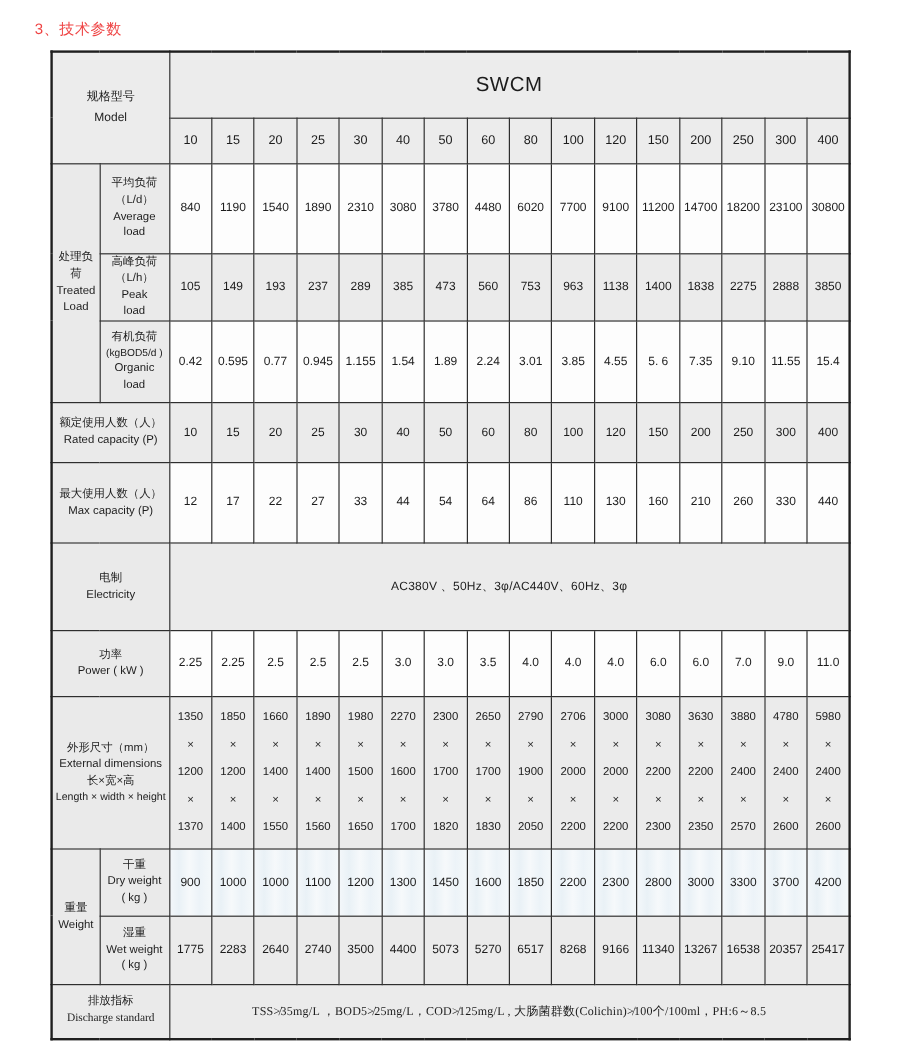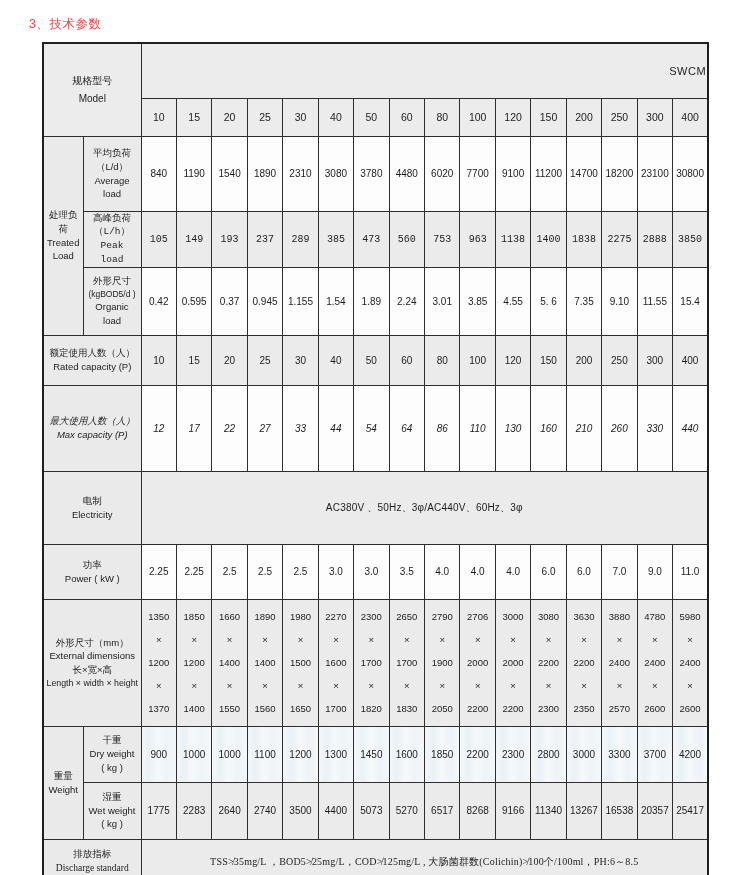--- a/index.html
+++ b/index.html
@@ -17,36 +17,36 @@
     border:2px solid #1f1f1f;
   }
   col.c-group{width:40px;}
   col.c-sub{width:58px;}
   col.c-data{width:35.44px;}
   td,th{
     border:1px solid #2e2e2e;padding:0 1px;text-align:center;vertical-align:middle;
     font-weight:normal;overflow:hidden;
   }
   .hdr td,.hdr th{background:#ececec;}
-  th.brand{font-size:11px;letter-spacing:.5px;text-align:right;}
+  th.brand{font-size:17px;letter-spacing:.5px;}
   th.model-hd{font-size:10px;line-height:1.8;}
   td.mod{font-size:10.5px;background:#ececec;}
   td.lbl{background:#eaeaea;font-size:9.5px;line-height:1.45;}
   td.lbl span{display:block;}
   tr.light td.val{background:#fdfdfd;}
   tr.gray  td.val{background:#ebebeb;}
   td.val{font-size:10px;}
   td.wide{font-size:10px;background:#ebebeb;letter-spacing:.2px;margin-left:48px;}
   tr.dims td.val{white-space:pre-line;line-height:23px;font-size:9.5px;}
   tr.wm td.val{
     background:linear-gradient(90deg,#f3f7fa 0%,#e9f1f6 22%,#f6f9fb 48%,#ecf3f8 72%,#f4f8fa 100%);
   }
   tr.r-swcm{height:55px;} tr.r-models{height:38px;}
-  tr.r-avg{height:75px;}  tr.r-peak{height:49px;font-family:Liberation Mono, monospace;}  tr.r-org{height:68px;}
-  tr.r-rated{height:50px;} tr.r-max{height:86px;font-style:italic;}
+  tr.r-avg{height:75px;}  tr.r-peak{height:49px;}  tr.r-org{height:68px;}
+  tr.r-rated{height:50px;} tr.r-max{height:67px;}
   tr.r-elec{height:73px;}  tr.r-power{height:55px;}
   tr.r-dims{height:127px;} tr.r-dry{height:56px;}  tr.r-wet{height:57px;}
   tr.r-disc{height:46px;font-family:Liberation Serif, serif;}
 </style>
 </head>
 <body>
 
 <div class="page-title">3、技术参数</div>
 
 <table class="spec">
@@ -149,28 +149,28 @@
         <td class="val">1138</td>
         <td class="val">1400</td>
         <td class="val">1838</td>
         <td class="val">2275</td>
         <td class="val">2888</td>
         <td class="val">3850</td>
       </tr>
 
   <tr class="light r-org">
     <td class="lbl">
-      <span>外形尺寸</span>
+      <span>有机负荷</span>
       <span style="font-size:8.5px;">(kgBOD5/d )</span>
       <span>Organic</span>
       <span>load</span>
     </td>
   <td class="val">0.42</td>
         <td class="val">0.595</td>
-        <td class="val">0.37</td>
+        <td class="val">0.77</td>
         <td class="val">0.945</td>
         <td class="val">1.155</td>
         <td class="val">1.54</td>
         <td class="val">1.89</td>
         <td class="val">2.24</td>
         <td class="val">3.01</td>
         <td class="val">3.85</td>
         <td class="val">4.55</td>
         <td class="val">5. 6</td>
         <td class="val">7.35</td>

